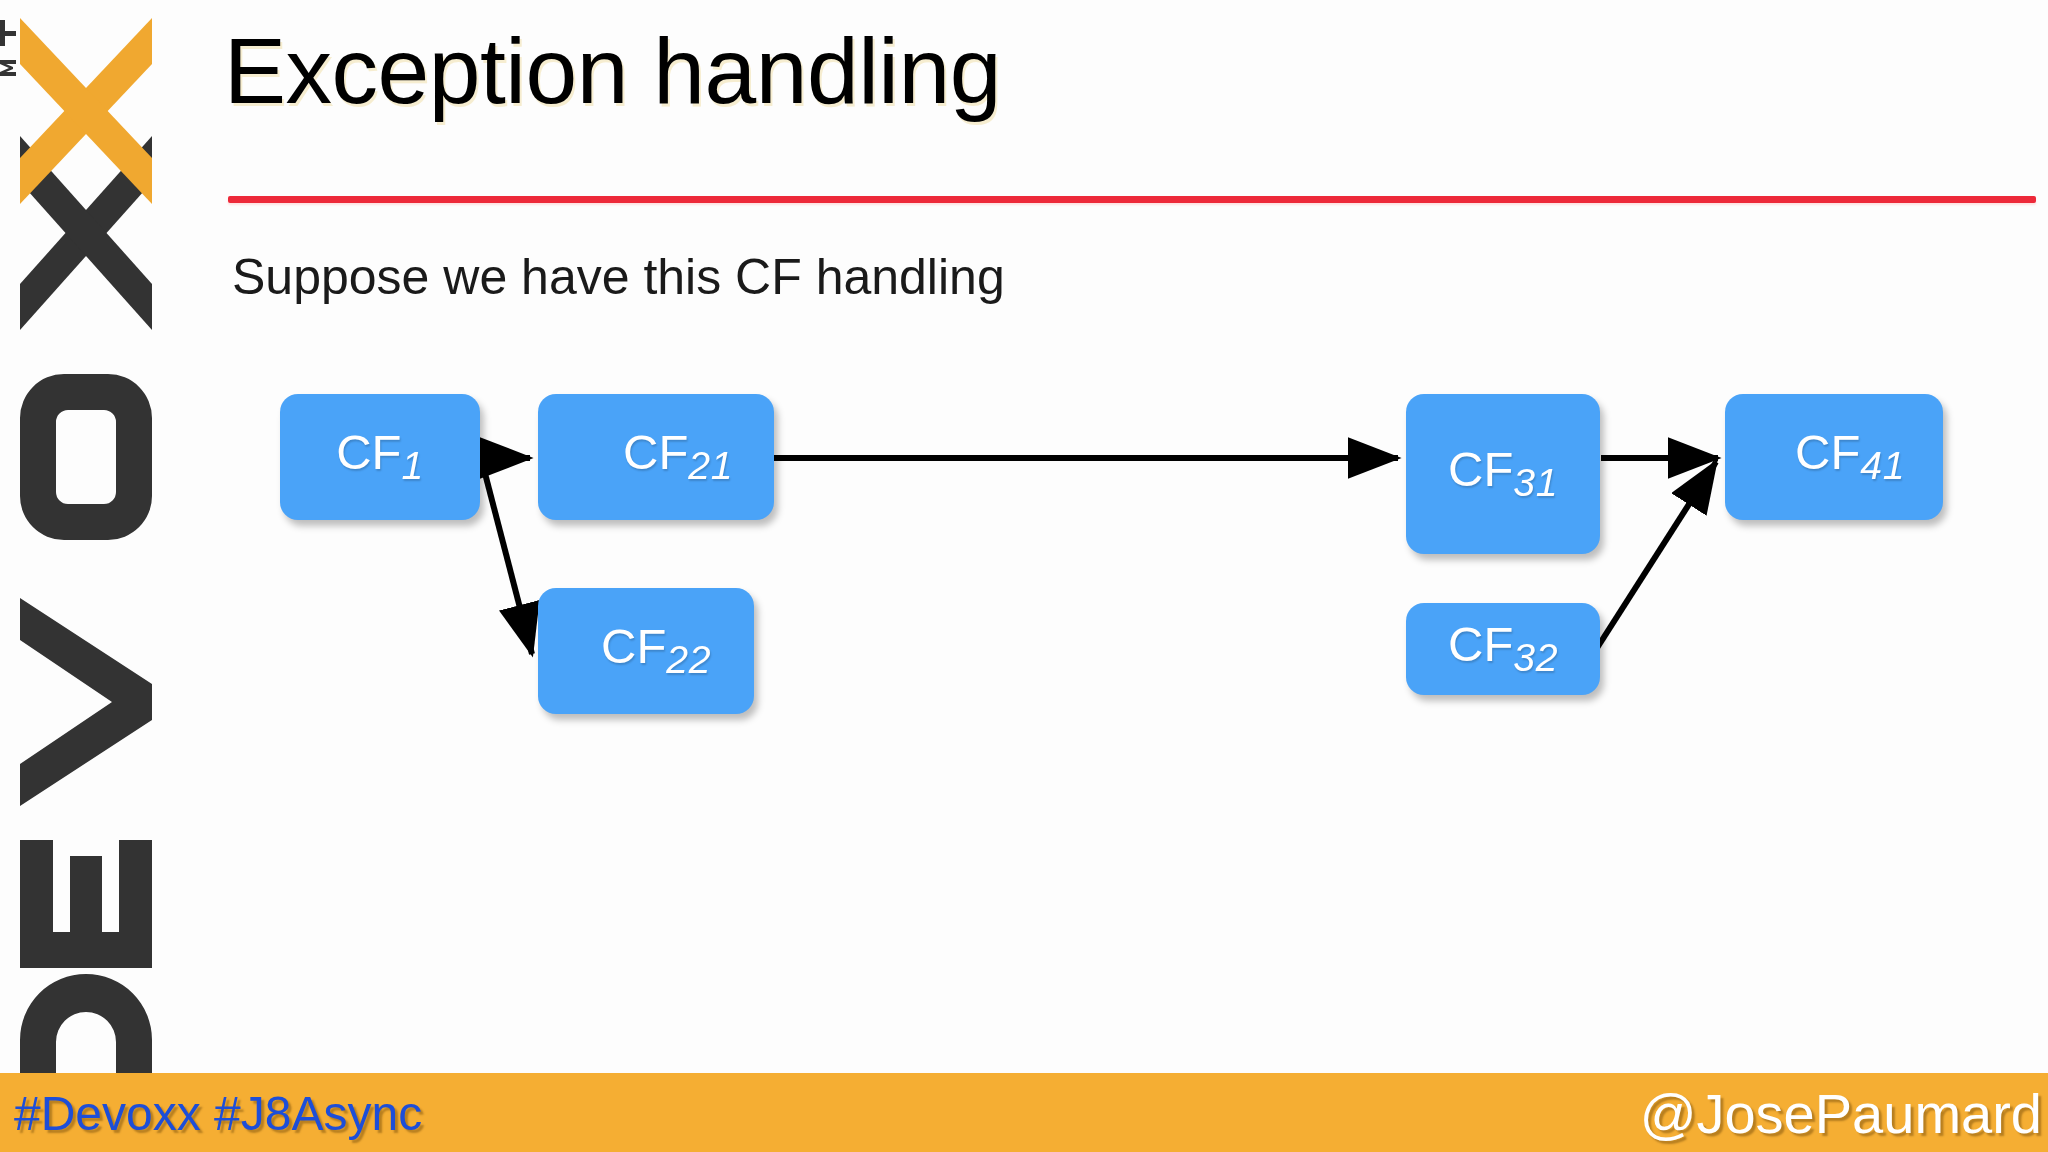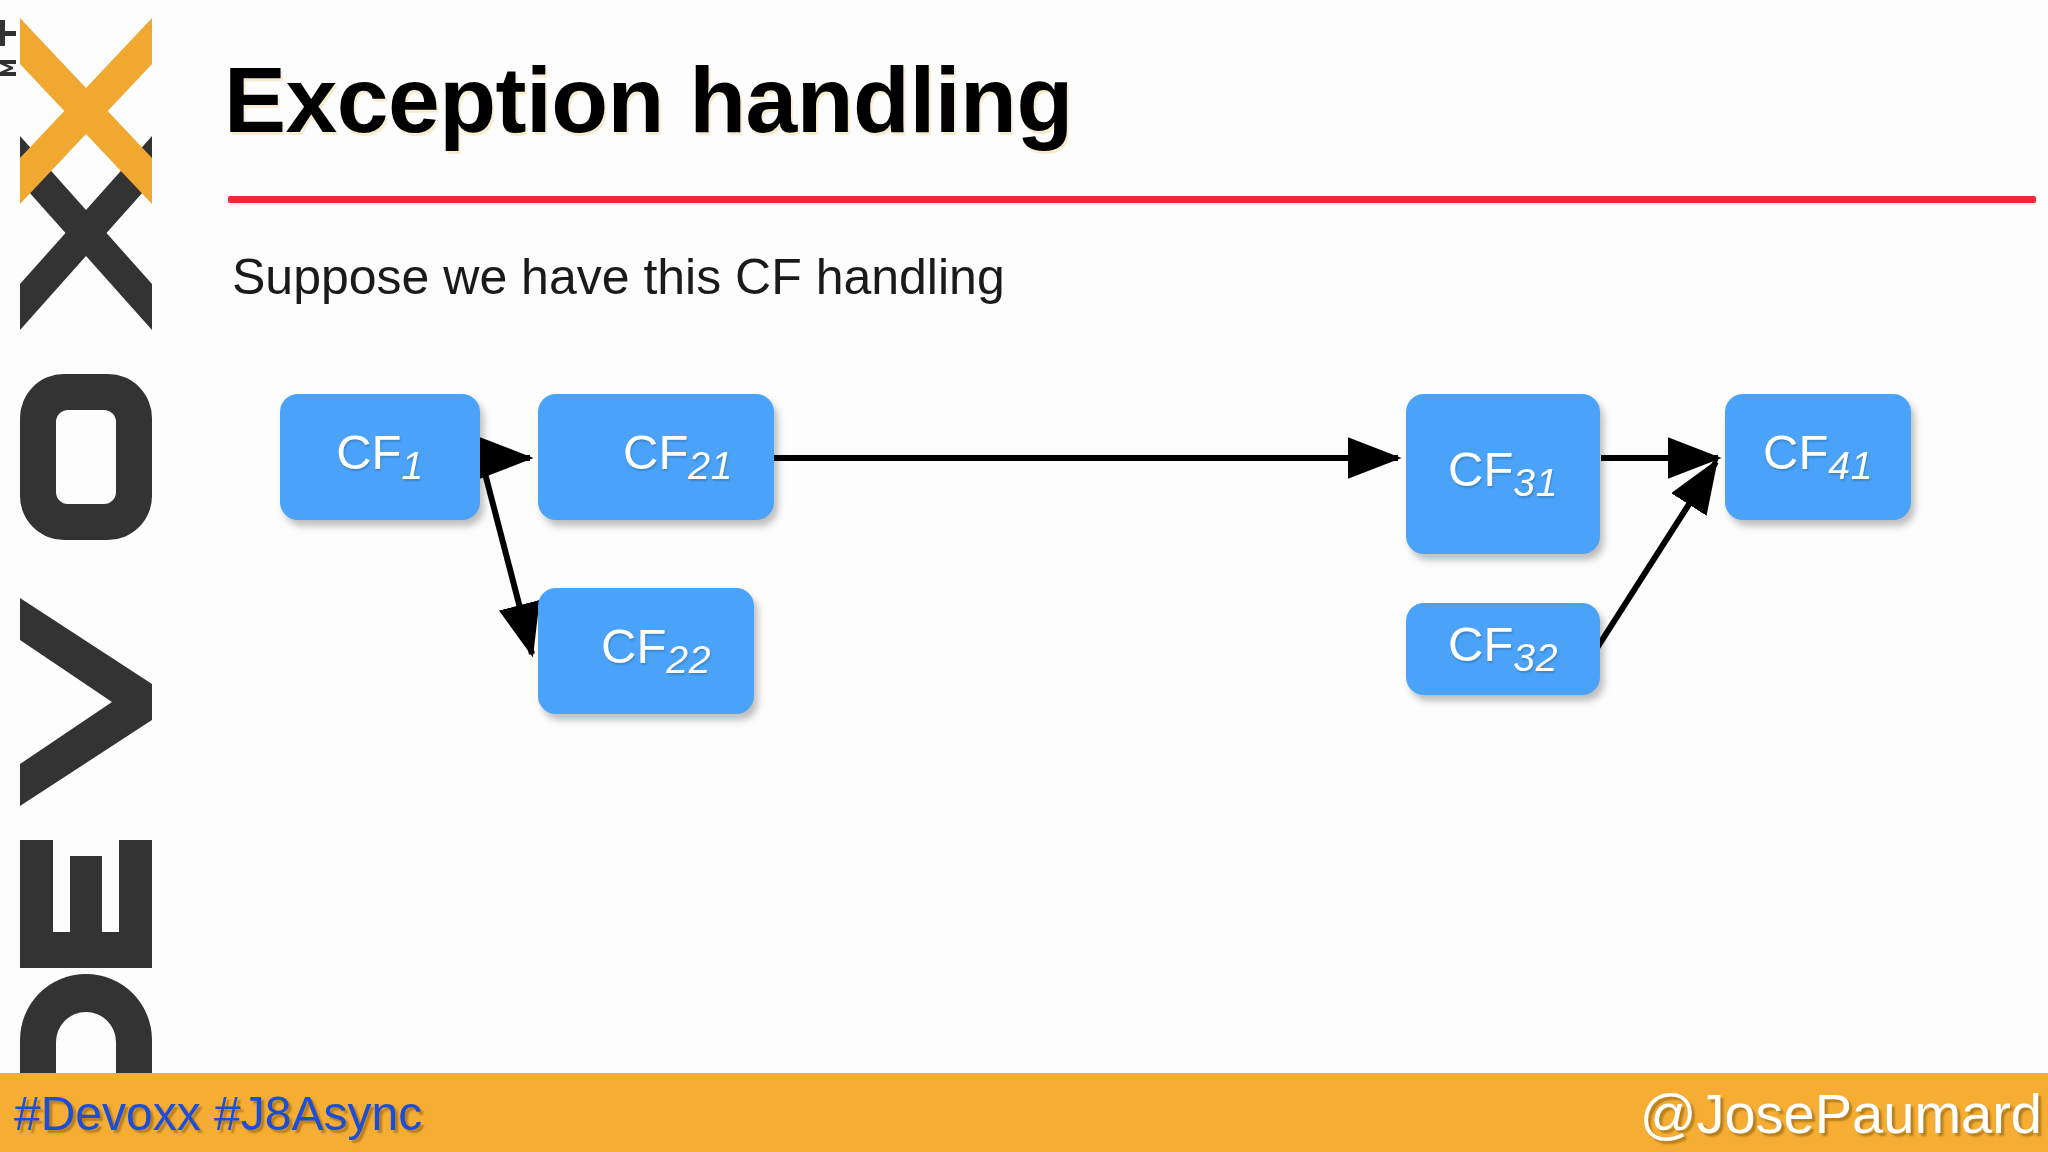--- a/index.html
+++ b/index.html
@@ -35,24 +35,24 @@
     height: 172px;
     margin-left: -560px;
     margin-top: -86px;
     transform: rotate(-90deg);
   }
 
   
   #title {
     position: absolute;
     left: 224px;
-    top: 52px;
+    top: 23px;
     font-size: 93px;
     line-height: 1.05;
-    font-weight: 700;
+    font-weight: 400;
     color: #000000;
     letter-spacing: -0.5px;
     white-space: nowrap;
     text-shadow: 2px 3px 0 rgba(246, 236, 206, 0.95);
   }
   #title-rule {
     position: absolute;
     left: 228px;
     top: 196px;
     width: 1808px;
@@ -231,21 +231,21 @@
     </div>
 
     <div class="cf-node" style="left:1406px; top:394px; width:194px; height:160px;">
       <span class="cf-label"><span>CF</span><span class="cf-sub">31</span></span>
     </div>
 
     <div class="cf-node" style="left:1406px; top:603px; width:194px; height:92px;">
       <span class="cf-label"><span>CF</span><span class="cf-sub">32</span></span>
     </div>
 
-    <div class="cf-node" style="left:1725px; top:394px; width:186px; height:126px;">
+    <div class="cf-node" style="left:1725px; top:394px; width:186px; height:126px;padding-left:32px;">
       <span class="cf-label"><span>CF</span><span class="cf-sub">41</span></span>
     </div>
 
   </div>
 
   <div id="footer">
     <div id="footer-left">#Devoxx #J8Async</div>
     <div id="footer-right">@JosePaumard</div>
   </div>
 

